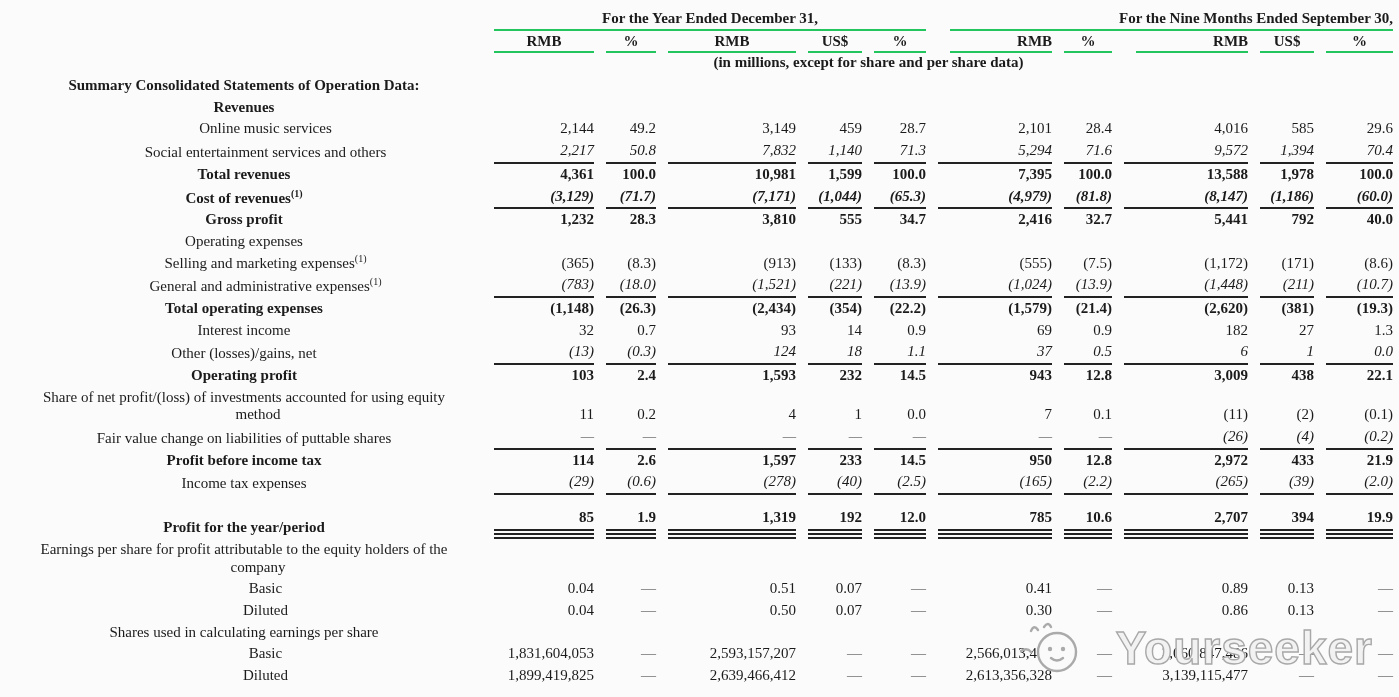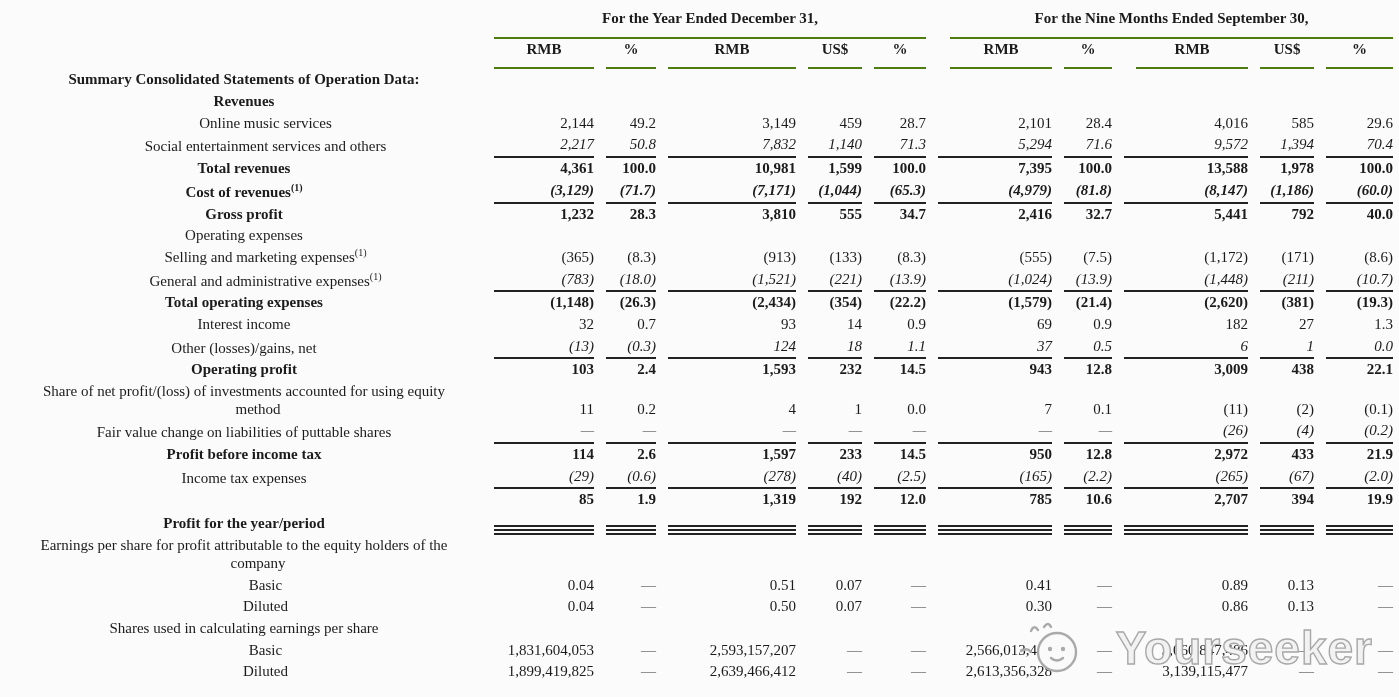--- a/index.html
+++ b/index.html
@@ -14,34 +14,34 @@
   table.fin {
     border-collapse:collapse; table-layout:fixed;
     width:1399px; margin-top:8px;
     font-size:15px; line-height:1.18;
   }
   th, td { padding:0; vertical-align:bottom; font-weight:normal; }
 
   
   .pad { margin:0 6px; padding:2px 0 2px 0; }
   thead .pad { text-align:center; font-weight:bold; }
-  thead .rule { border-bottom:2px solid #4d7c0f; padding-bottom:9px; }
-  thead .g2  { margin-left:18px; }
+  thead .rule { border-bottom:2px solid #22c55e; padding-bottom:1px; }
+  thead .g2  { margin-left:18px;text-align:right; }
   thead th.note-cell .pad { border:none; position:relative; left:-75px; padding-top:1px; padding-bottom:3px; }
 
   td.lbl .pad { margin:0; text-align:center; }
   td.val .pad { text-align:right; }
   .b { font-weight:bold; }
   .ind { padding-left:43px; }
   .cont { padding-left:28px; }
   sup { font-size:10px; line-height:0; }
 
   .u1 { border-bottom:2px solid #222; padding-bottom:2px;font-style:italic; }
   .dd { border-bottom:6px double #222; padding-bottom:2px; }
-  .dd .u1in { border-bottom:2px solid #222; padding-bottom:16px; }
+  .dd .u1in { border-bottom:2px solid #222; padding-bottom:2px;margin-top:12px; }
   .dsh { color:#6f6f6f; }
 
   .watermark {
     position:absolute; right:26px; bottom:26px;
     display:flex; align-items:center; gap:21px;
     pointer-events:none;
     font-weight:bold;
   }
   .watermark .wm-text {
     font-family:"Liberation Sans", sans-serif;
@@ -105,20 +105,26 @@
         <th>
             <div class="pad rule g2">RMB</div>
           </th>
         <th>
             <div class="pad rule">US$</div>
           </th>
         <th>
             <div class="pad rule">%</div>
           </th>
       </tr>
+      <tr>
+        <th></th>
+        <th colspan="10" class="note-cell">
+          <div class="pad">(in millions, except for share and per share data)</div>
+        </th>
+      </tr>
     </thead>
     <tbody>
         <tr>
           <td class="lbl b">
             <div class="pad"><span>Summary Consolidated Statements of Operation Data:</span></div>
           </td>
           <td class="val">
             <div class="pad"></div>
           </td>
           <td class="val">
@@ -731,21 +737,21 @@
           <td class="val">
             <div class="pad u1">(165)</div>
           </td>
           <td class="val">
             <div class="pad u1">(2.2)</div>
           </td>
           <td class="val">
             <div class="pad u1">(265)</div>
           </td>
           <td class="val">
-            <div class="pad u1">(67)</div>
+            <div class="pad u1">(39)</div>
           </td>
           <td class="val">
             <div class="pad u1">(2.0)</div>
           </td>
         </tr>
         <tr>
           <td class="lbl b">
             <div class="pad"><span>Profit for the year/period</span></div>
           </td>
           <td class="val">

